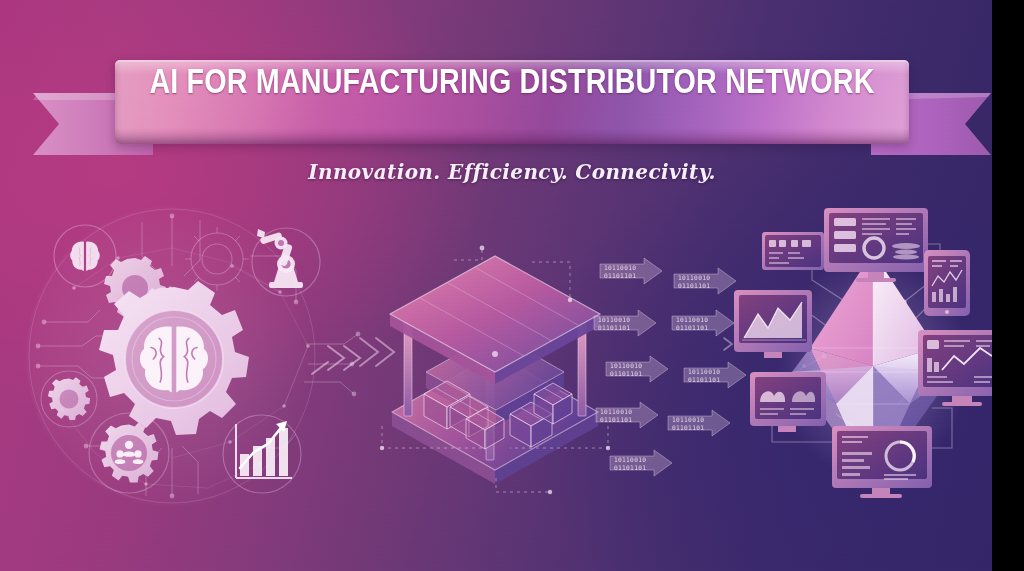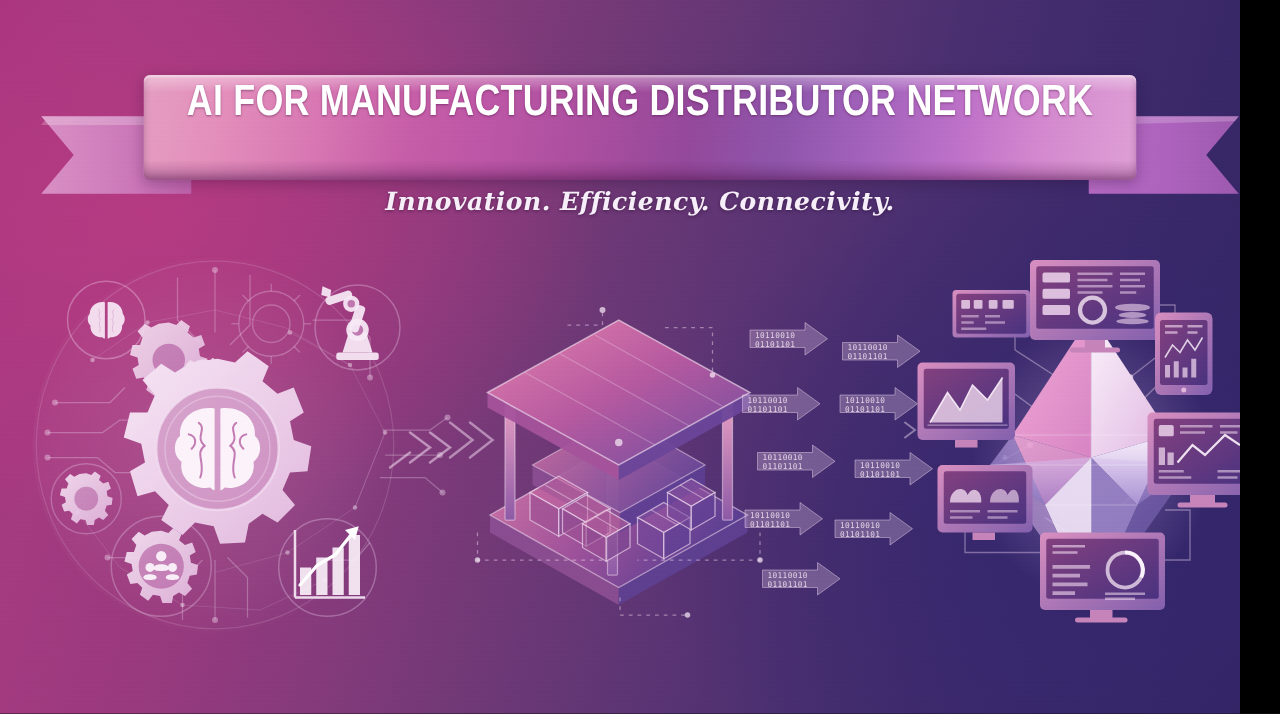--- a/index.html
+++ b/index.html
@@ -106,21 +106,21 @@
     color:#ffffff;
     text-shadow:0 1px 2px rgba(80,20,70,0.55);
     white-space:nowrap;
     transform:scaleX(0.82);
     transform-origin:center;
     z-index:5;
   }
 
   #subtitle {
     position:absolute;
-    left:0; right:0; top:101px;
+    left:0; right:0; top:112px;
     text-align:center;
     font-family:"DejaVu Serif", serif;
     font-style:italic;
     font-weight:bold;
     font-size:20px;
     color:#f6eef8;
     letter-spacing:0.4px;
     text-shadow:0 1px 3px rgba(40,10,50,0.55);
     z-index:6;
   }

